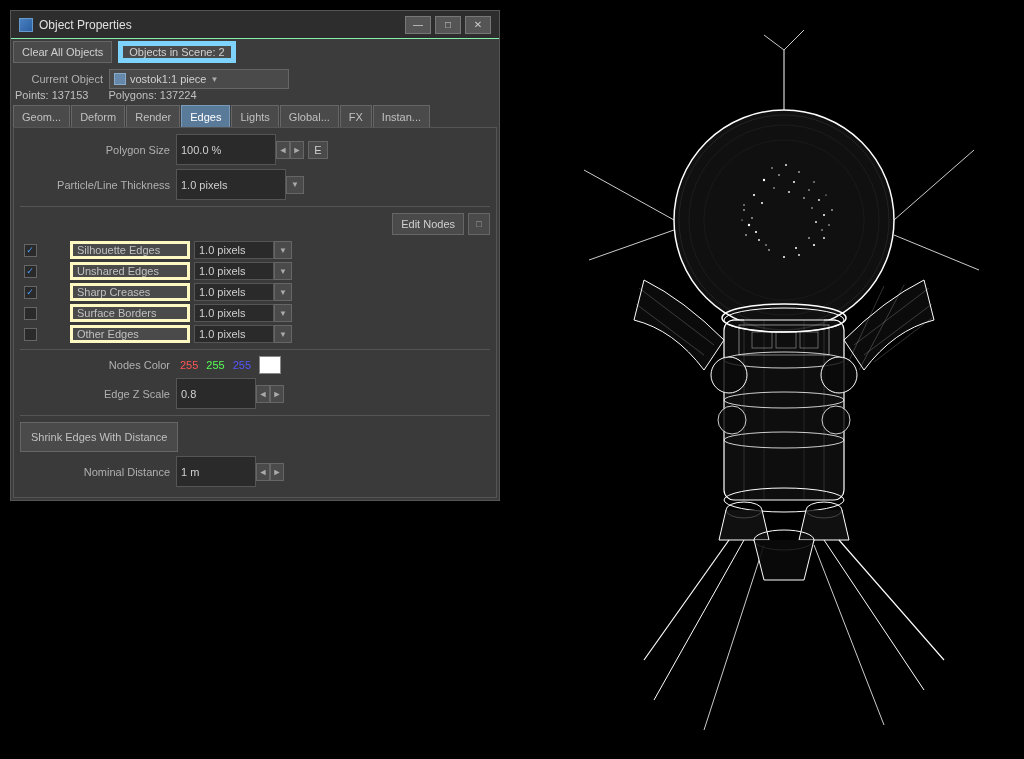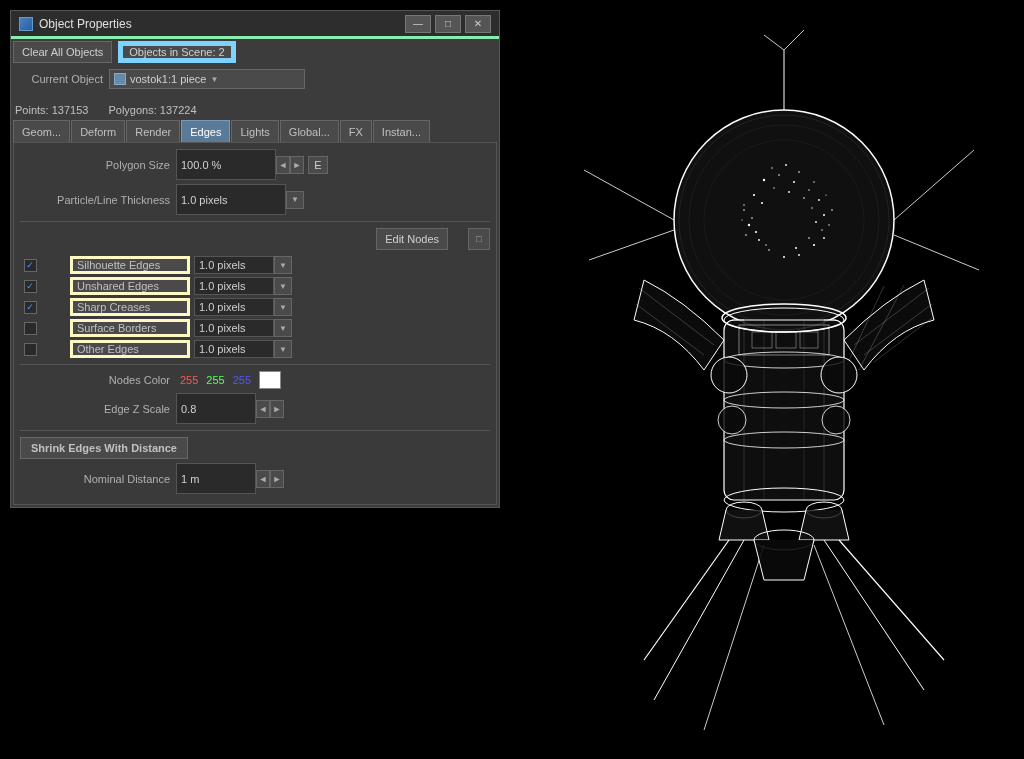--- a/index.html
+++ b/index.html
@@ -26,21 +26,21 @@
       border: 1px solid #555;
       box-shadow: 2px 2px 8px rgba(0,0,0,0.7);
     }
 
     .title-bar {
       background: #2d2d2d;
       display: flex;
       align-items: center;
       padding: 4px 8px;
       height: 28px;
-      border-bottom: 3px solid #86efac;
+      border-bottom: 1px solid #86efac;
       user-select: none;
     }
 
     .title-bar-icon {
       width: 14px;
       height: 14px;
       margin-right: 6px;
       background: linear-gradient(135deg, #4a7fc1, #2a5fa0);
       border: 1px solid #6699cc;
       flex-shrink: 0;
@@ -104,21 +104,21 @@
       border: 5px solid #7dd3fc;
       height: 22px;
       display: flex;
       align-items: center;
     }
 
     
     .row {
       display: flex;
       align-items: center;
-      margin-bottom: 15px;
+      margin-bottom: 0;
     }
 
     .dropdown {
       background: #4a4a4a;
       border: 1px solid #666;
       color: #d0d0d0;
       font-size: 11px;
       padding: 2px 4px;
       display: flex;
       align-items: center;
@@ -232,21 +232,21 @@
     .divider {
       height: 1px;
       background: #555;
       margin: 6px 0;
     }
 
     .edit-nodes-row {
       display: flex;
       align-items: center;
       justify-content: flex-end;
-      gap: 20px;
+      gap: 4px;
       margin-bottom: 6px;
     }
 
     
     .edge-row {
       display: flex;
       align-items: center;
       margin-bottom: 3px;
     }
 
@@ -332,24 +332,23 @@
     }
 
     
     .bottom-btn {
       background: #4a4a4a;
       border: 1px solid #666;
       color: #c0c0c0;
       font-size: 11px;
       padding: 3px 10px;
       cursor: pointer;
-      height: 22px;
-      display: flex;
-      align-items: center;
-      font-weight: bold;
+      height: 30px;
+      display: flex;
+      align-items: center;
     }
 
     
     .spacecraft-area {
       position: absolute;
       top: 20px;
       right: 10px;
       width: 510px;
       height: 720px;
     }
@@ -500,21 +499,21 @@
 
   <div class="content">
 
     <div class="top-row">
       <button class="btn">Clear All Objects</button>
       <div class="objects-in-scene">Objects in Scene: 2</div>
     </div>
 
     <div class="row">
       <span class="field-label" style="width:90px">Current Object</span>
-      <div class="dropdown" style="width:196px">
+      <div class="dropdown" style="width:180px">
         <div class="dropdown-icon"></div>
         <span>vostok1:1 piece</span>
         <span class="dropdown-arrow">▼</span>
       </div>
     </div>
 
     <div class="info-row">
       <span>
         <span>Points:</span>
         <span>137153</span>

